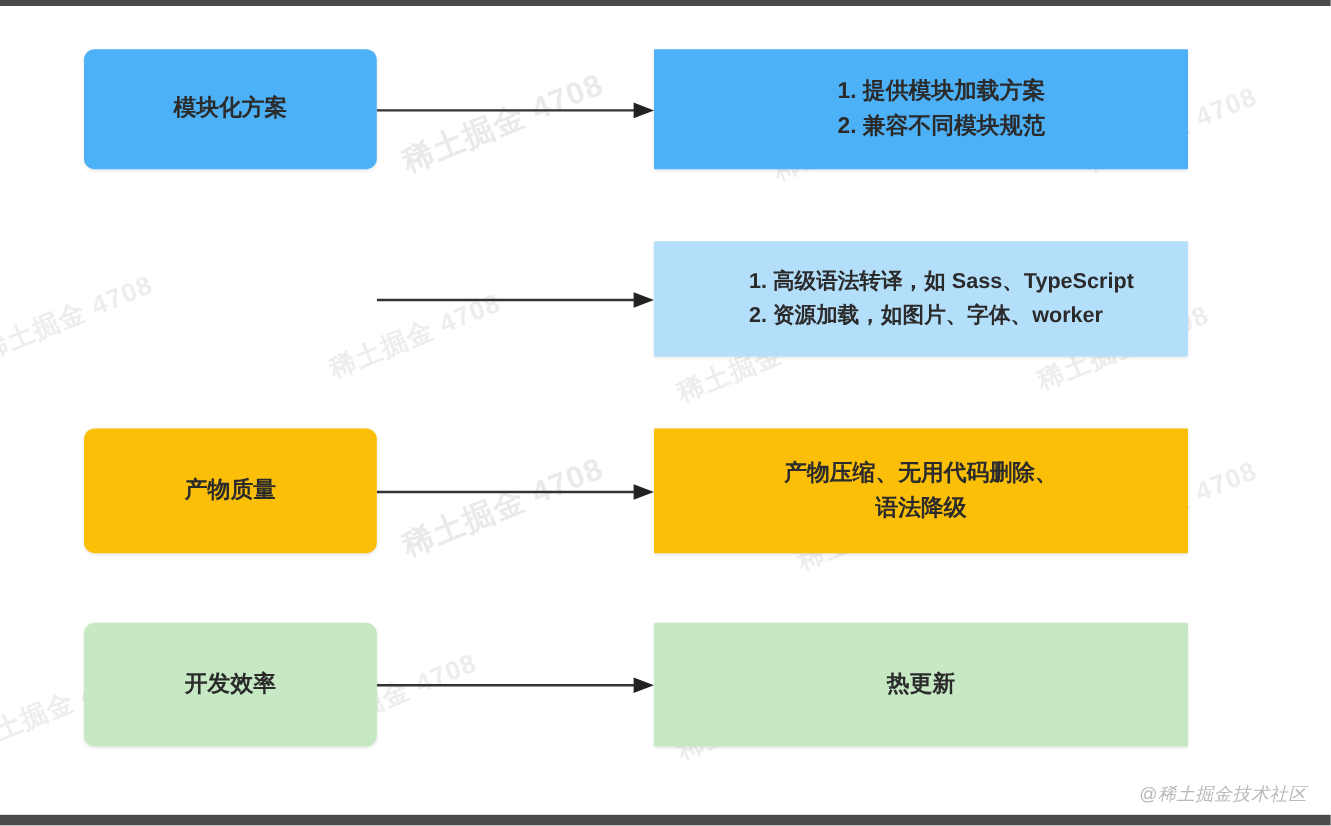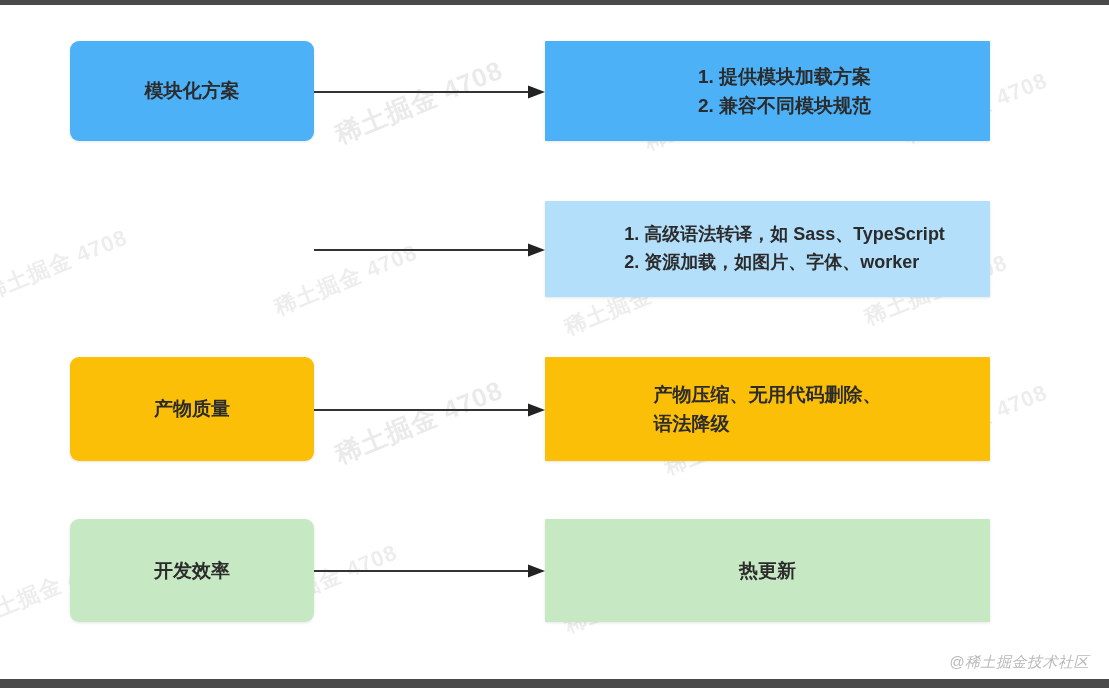--- a/index.html
+++ b/index.html
@@ -60,21 +60,21 @@
     width: 1109px;
     z-index: 5;
   }
 
   .node {
     position: absolute;
     box-sizing: border-box;
     display: flex;
     align-items: center;
     justify-content: center;
-    text-align: left;
+    text-align: center;
     color: #2b2b2b;
     line-height: 1.55;
     white-space: pre-line;
   }
 
   .node.left {
     left: 70px;
     width: 244px;
     border-radius: 9px;
     font-size: 19px;

